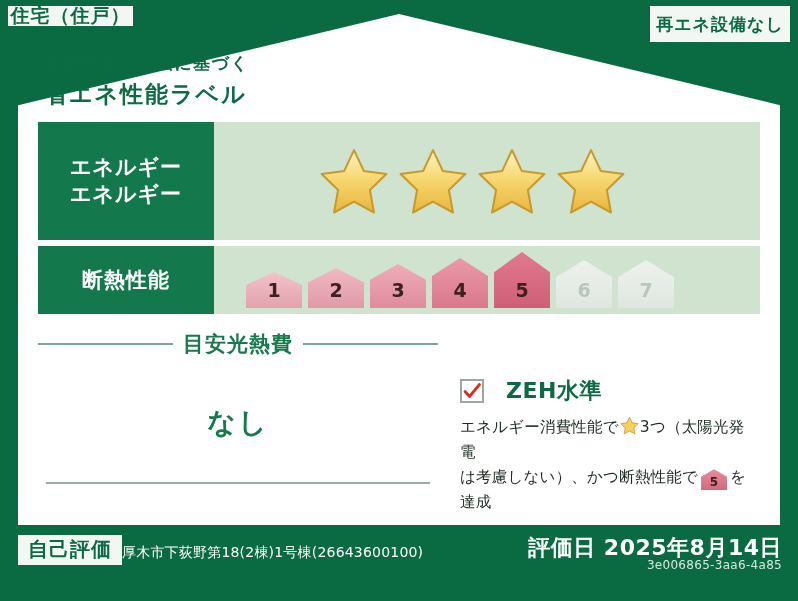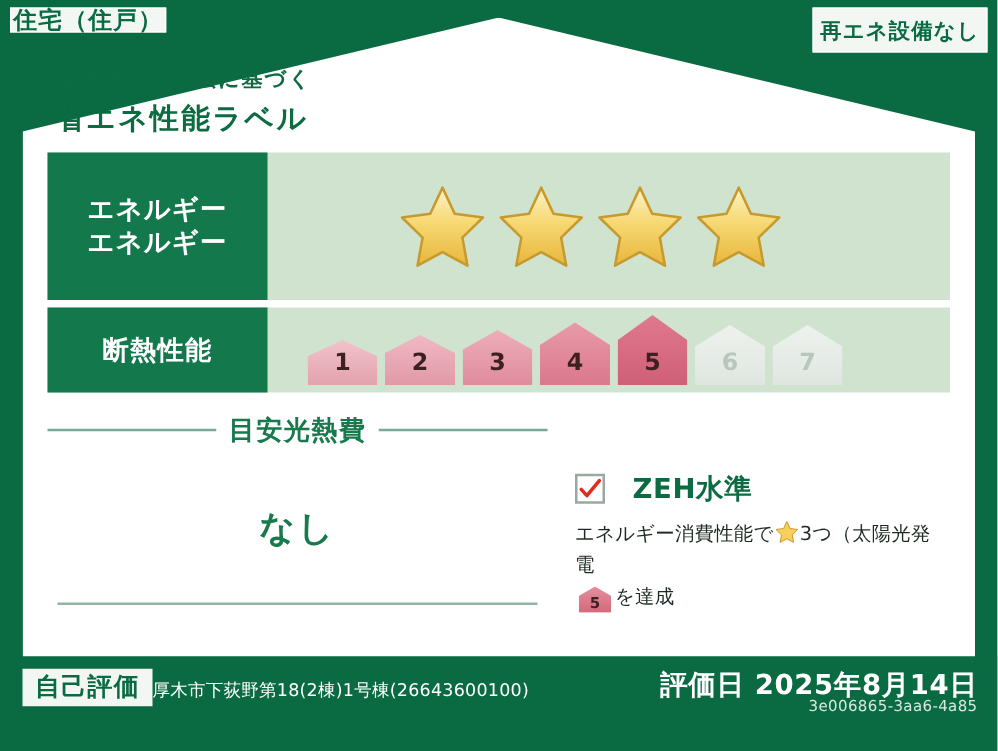--- a/index.html
+++ b/index.html
@@ -447,21 +447,21 @@
           <span class="checkbox">
             <svg width="20" height="20" viewBox="0 0 20 20">
               <path d="M3 10.5 L7.5 15.5 L17.5 3.5" stroke="#e02b20" stroke-width="2.8" fill="none" stroke-linecap="round" stroke-linejoin="round"></path>
             </svg>
           </span>
           <span class="zeh-title">ZEH水準</span>
         </div>
         <div class="zeh-desc">
           <span>エネルギー消費性能で</span><svg class="inline-star" viewBox="0 0 24 24">
               <polygon points="12,1.5 15.3,8.6 23,9.6 17.4,15 18.8,22.6 12,19 5.2,22.6 6.6,15 1,9.6 8.7,8.6" fill="#f6cf5c" stroke="#c9972c" stroke-width="1"></polygon>
-            </svg><span>3つ（太陽光発電</span><br><span class="inline-badge"><span class="shape"></span><span class="num">5</span></span><span>を達成</span>
+            </svg><span>3つ（太陽光発電</span><br><span>は考慮しない）、かつ断熱性能で</span><span class="inline-badge"><span class="shape"></span><span class="num">5</span></span><span>を達成</span>
         </div>
       </div>
     </div>
 
   </div>
 
   <div class="footer">
     <div class="self-eval">自己評価</div>
     <div class="address">厚木市下荻野第18(2棟)1号棟(26643600100)</div>
     <div class="eval-date">評価日 2025年8月14日</div>

